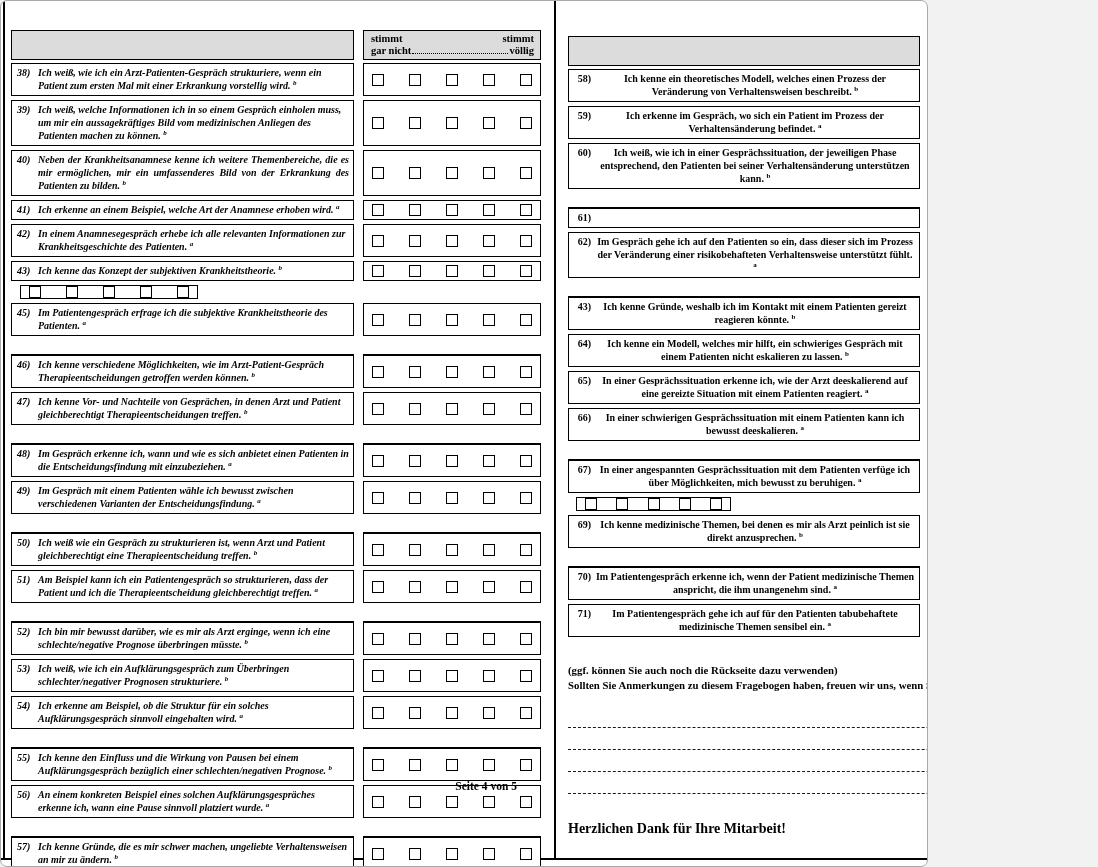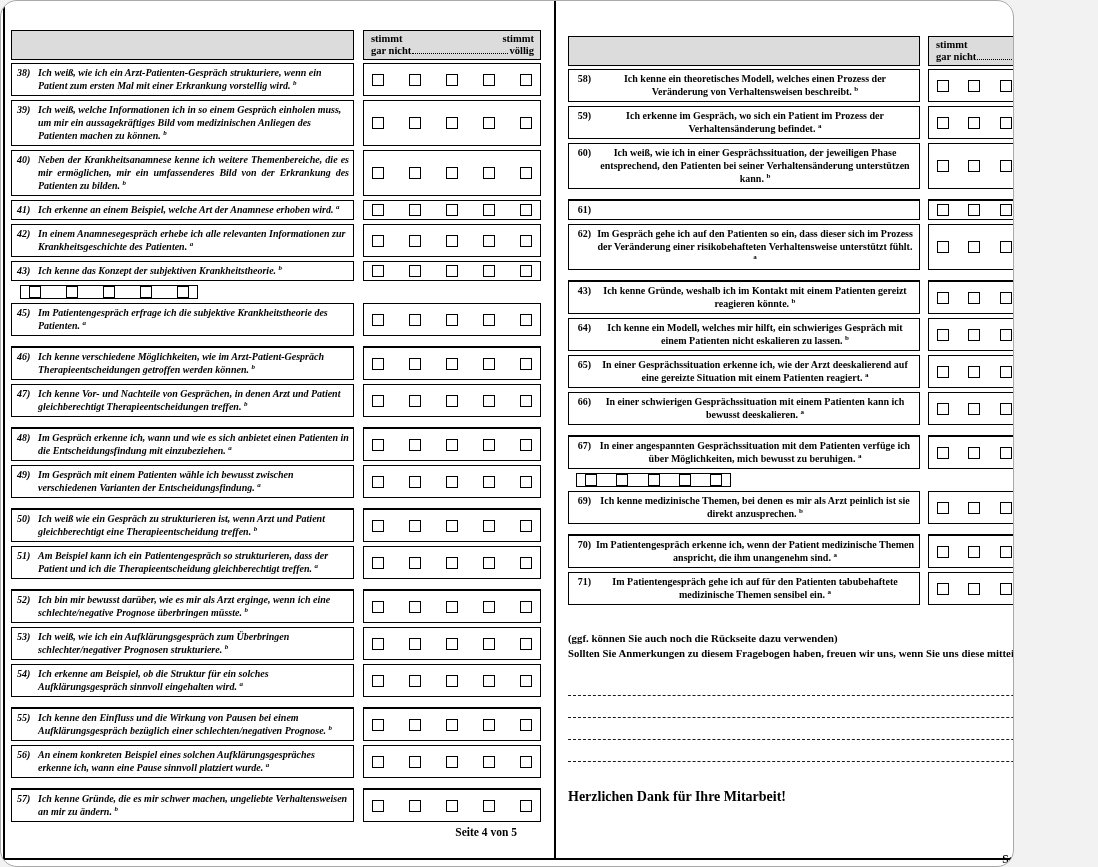--- a/index.html
+++ b/index.html
@@ -1,39 +1,39 @@
 <!DOCTYPE html>
 <html><head>
 <meta charset="utf-8">
 <style>
   html,body{margin:0;padding:0;background:#f2f2f2;}
   .screen{
     position:relative;
-    width:1014px;height:867px;
+    width:928px;height:867px;
     background:#ffffff;
     border:1px solid #a9a9a9;
-    border-radius:17px;
+    border-radius:7px;
     box-sizing:border-box;
     overflow:hidden;
     font-family:"Liberation Serif","DejaVu Serif",serif;
     font-weight:bold;
     color:#000;
   }
   
   .vline{position:absolute;top:0;width:2px;height:858px;background:#000;}
   .hline{position:absolute;left:0;top:857px;width:1098px;height:2px;background:#000;}
   .vline.left{left:2px;}
   .vline.center{left:553px;}
 
   .page{position:absolute;top:0;height:860px;}
   .page1{left:10px;width:531px;padding-top:29px;}
   .page2{left:567px;width:515px;padding-top:35px;}
 
   .row{display:flex;margin-bottom:4px;}
-  .row.group-start{margin-top:10px;}
+  .row.group-start{margin-top:18px;}
   .qbox,.cbox{border:1.1px solid #000;background:#fff;box-sizing:border-box;}
   .row.group-start .qbox,.row.group-start .cbox{border-top-width:2.4px;}
   .page1 .qbox{width:343px;font-style:italic;}
   .page1 .cbox{width:178px;margin-left:9px;}
   .page2 .qbox{width:352px;text-align:center;}
   .page2 .cbox{width:155px;margin-left:8px;}
 
   .qbox{display:flex;padding:2px 4px 3px 5px;font-size:10px;line-height:1.3;}
   .qbox .num{flex:0 0 21px;}
   .qbox .qtext{flex:1;}
@@ -46,21 +46,21 @@
   
   .row.hdr-row{margin-bottom:3px;}
   .hdr{background:#dcdcdc;border-width:1.6px;}
   .cbox.hdr{padding:2px 6px 2px 7px;font-size:10.5px;line-height:1.15;}
   .scale-line1{display:flex;justify-content:space-between;}
   .scale-line2{display:flex;align-items:baseline;}
   .scale-line2 .leader{flex:1;border-bottom:1.6px dotted #000;margin:0 1px 2px 1px;}
   .qbox.hdr{min-height:26px;}
 
   .footer{position:absolute;right:0;font-size:11.5px;}
-  .page1 .footer{top:825px;padding-right:25px;}
+  .page1 .footer{top:779px;padding-right:25px;}
   .page2 .footer{top:852px;padding-right:19px;}
 
   .comments{margin-top:26px;font-size:10.8px;line-height:1.35;padding-right:4px;}
   .clines{margin-top:14px;}
   .cline{height:21px;border-bottom:1.7px dashed #1a1a1a;margin-right:5px;}
   .thanks{margin-top:26px;font-size:14px;}
 </style>
 </head>
 <body>
 

